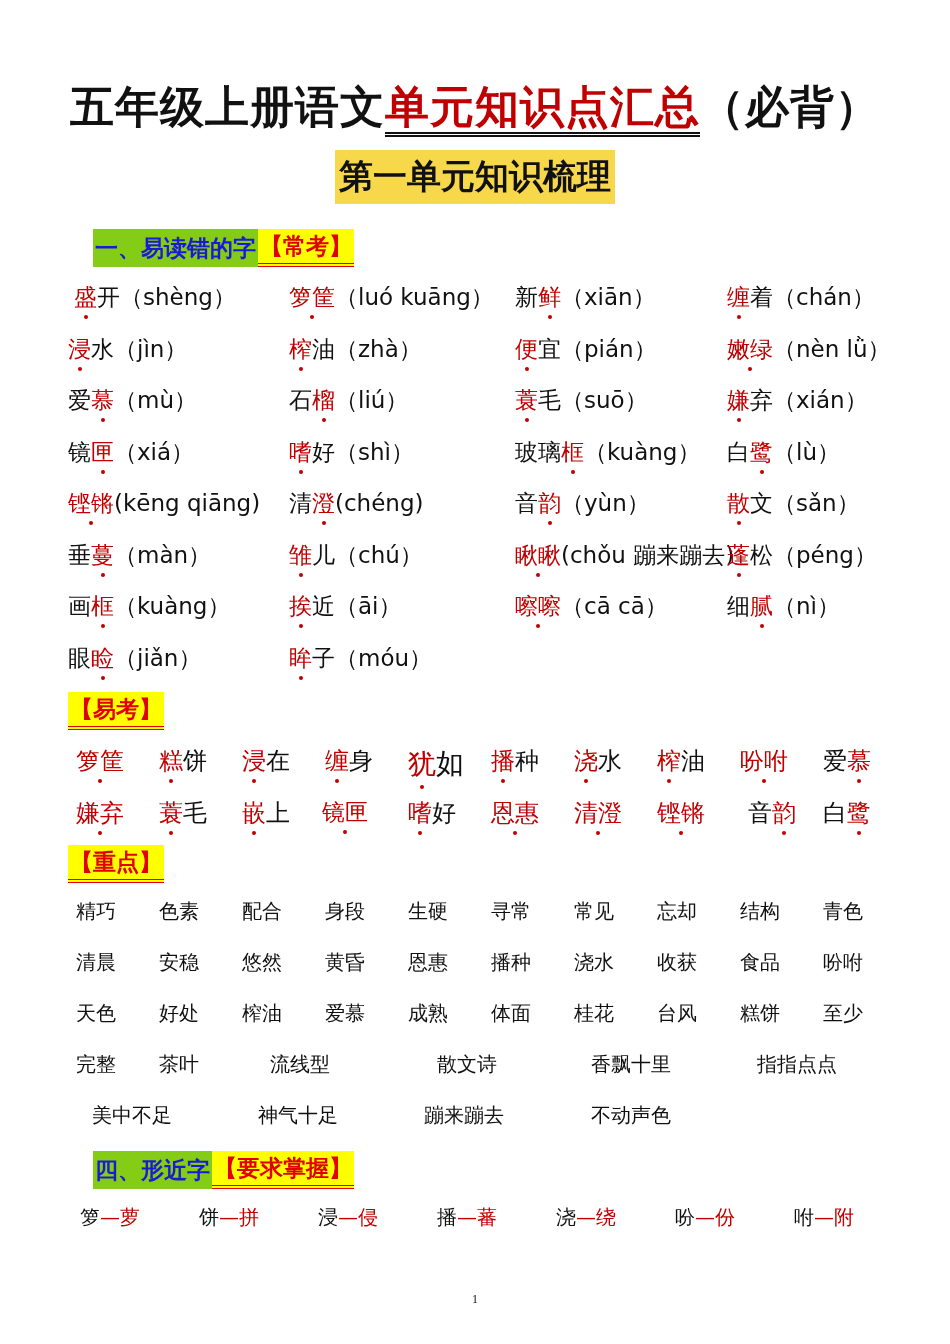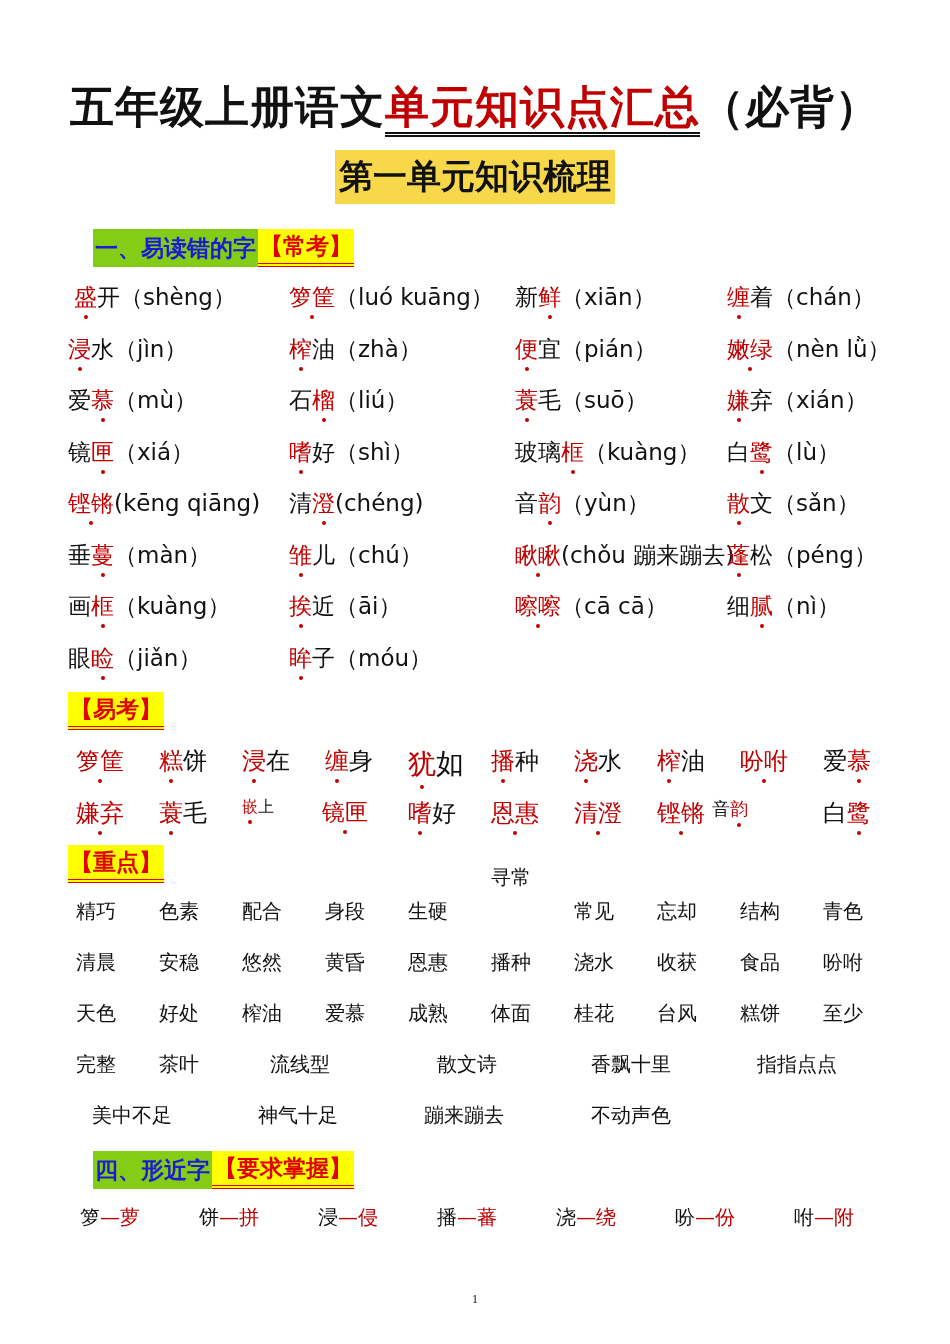--- a/index.html
+++ b/index.html
@@ -111,42 +111,42 @@
       <div class="cell" style="left: 408px; font-size: 28px;"><span></span><span class="hl">犹</span><span>如</span></div>
       <div class="cell" style="left: 491px; font-size: 24px;"><span></span><span class="hl">播</span><span>种</span></div>
       <div class="cell" style="left: 574px; font-size: 24px;"><span></span><span class="hl">浇</span><span>水</span></div>
       <div class="cell" style="left: 657px; font-size: 24px;"><span></span><span class="hl">榨</span><span>油</span></div>
       <div class="cell" style="left: 740px; font-size: 24px;"><span></span><span class="hl">吩咐</span><span></span></div>
       <div class="cell" style="left: 823px; font-size: 24px;"><span>爱</span><span class="hl">慕</span><span></span></div>
     </div>
     <div class="row" style="top: 797px;">
       <div class="cell" style="left: 76px; font-size: 24px;"><span></span><span class="hl">嫌弃</span><span></span></div>
       <div class="cell" style="left: 159px; font-size: 24px;"><span></span><span class="hl">蓑</span><span>毛</span></div>
-      <div class="cell" style="left: 242px; font-size: 16px;"><span></span><span class="hl">嵌</span><span>上</span></div>
+      <div class="cell" style="left: 242px; font-size: 24px;"><span></span><span class="hl">嵌</span><span>上</span></div>
       <div class="cell" style="left: 322px; font-size: 23px; font-family: Liberation Serif, serif;"><span></span><span class="hl">镜匣</span><span></span></div>
       <div class="cell" style="left: 408px; font-size: 24px;"><span></span><span class="hl">嗜</span><span>好</span></div>
       <div class="cell" style="left: 491px; font-size: 24px;"><span></span><span class="hl">恩惠</span><span></span></div>
       <div class="cell" style="left: 574px; font-size: 24px;"><span></span><span class="hl">清澄</span><span></span></div>
       <div class="cell" style="left: 657px; font-size: 24px;"><span></span><span class="hl">铿锵</span><span></span></div>
-      <div class="cell" style="left: 712px; font-size: 18px;"><span>音</span><span class="hl">韵</span><span></span></div>
+      <div class="cell" style="left: 748px; font-size: 24px;"><span>音</span><span class="hl">韵</span><span></span></div>
       <div class="cell" style="left: 823px; font-size: 24px;"><span>白</span><span class="hl">鹭</span><span></span></div>
     </div>
   </div>
 
 <div class="sec-head" style="top:845px;">
   <span class="tag">【重点】</span>
 </div>
 
 <div id="keywords">
     <div class="word" style="left: 76px; top: 898px;">精巧</div>
     <div class="word" style="left: 159px; top: 898px;">色素</div>
     <div class="word" style="left: 242px; top: 898px;">配合</div>
     <div class="word" style="left: 325px; top: 898px;">身段</div>
     <div class="word" style="left: 408px; top: 898px;">生硬</div>
-    <div class="word" style="left: 491px; top: 864px; font-family: Liberation Serif, serif;">寻常</div>
+    <div class="word" style="left: 491px; top: 898px; font-family: Liberation Serif, serif;">寻常</div>
     <div class="word" style="left: 574px; top: 898px;">常见</div>
     <div class="word" style="left: 657px; top: 898px;">忘却</div>
     <div class="word" style="left: 740px; top: 898px;">结构</div>
     <div class="word" style="left: 823px; top: 898px;">青色</div>
     <div class="word" style="left: 76px; top: 949px;">清晨</div>
     <div class="word" style="left: 159px; top: 949px;">安稳</div>
     <div class="word" style="left: 242px; top: 949px;">悠然</div>
     <div class="word" style="left: 325px; top: 949px;">黄昏</div>
     <div class="word" style="left: 408px; top: 949px;">恩惠</div>
     <div class="word" style="left: 491px; top: 949px;">播种</div>

